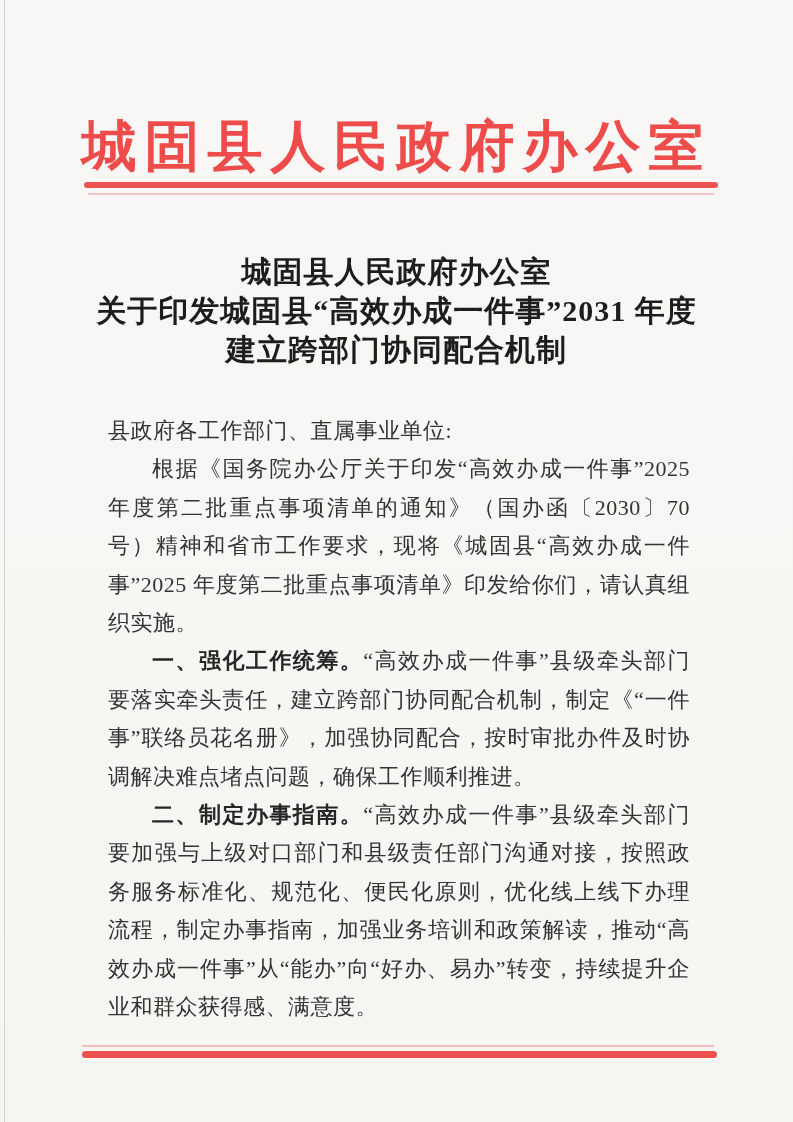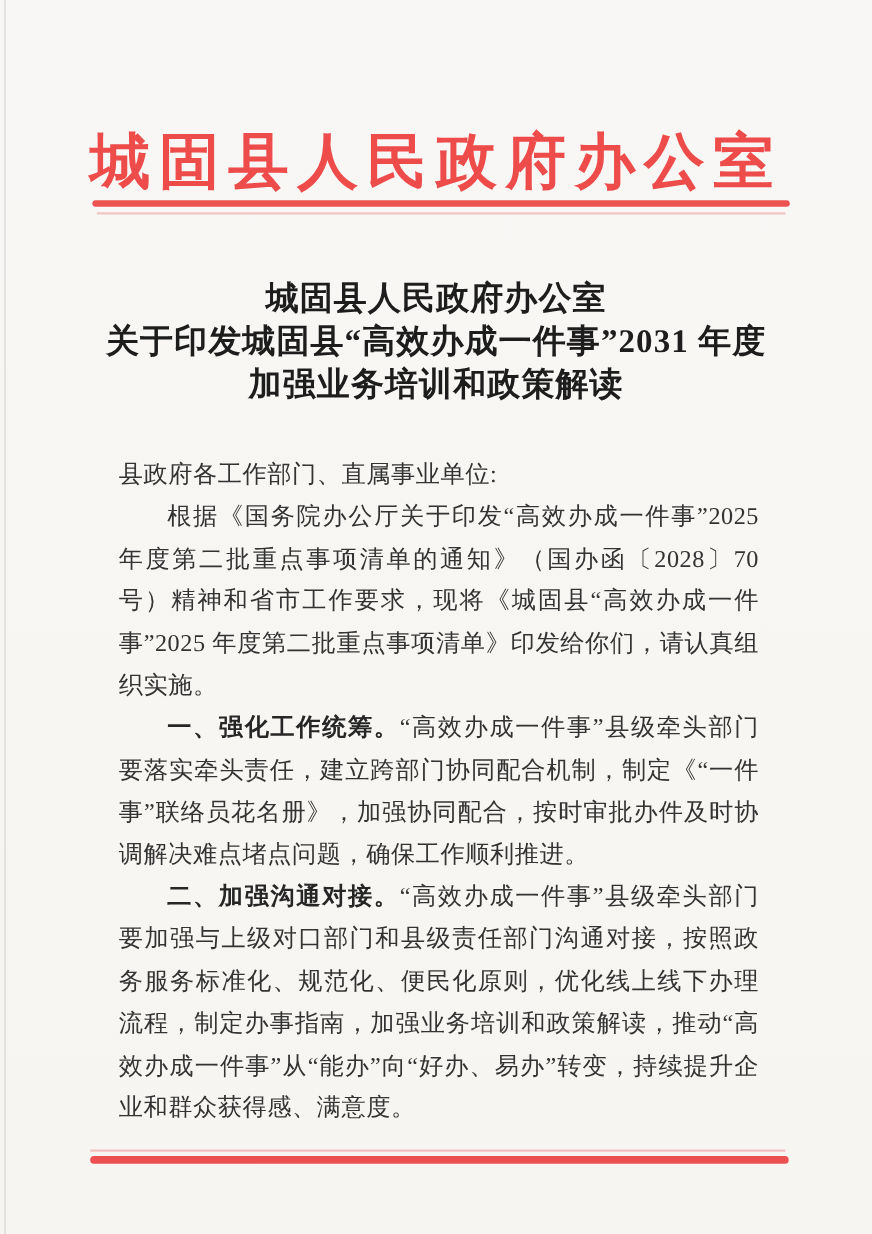--- a/index.html
+++ b/index.html
@@ -123,26 +123,26 @@
   <div class="scan-edge"></div>
 
   <div class="agency">城固县人民政府办公室</div>
 
   <div class="rule-top-thick"></div>
   <div class="rule-top-thin"></div>
 
   <div class="doc-title">
     <div>城固县人民政府办公室</div>
     <div>关于印发城固县“高效办成一件事”2031 年度</div>
-    <div>加强业务培训和政策解读</div>
+    <div>建立跨部门协同配合机制</div>
   </div>
 
   <div class="body-text">
     <p class="salutation">县政府各工作部门、直属事业单位:</p>
-    <p>根据《国务院办公厅关于印发“高效办成一件事”2025 年度第二批重点事项清单的通知》（国办函〔2028〕70 号）精神和省市工作要求，现将《城固县“高效办成一件事”2025 年度第二批重点事项清单》印发给你们，请认真组织实施。</p>
+    <p>根据《国务院办公厅关于印发“高效办成一件事”2025 年度第二批重点事项清单的通知》（国办函〔2030〕70 号）精神和省市工作要求，现将《城固县“高效办成一件事”2025 年度第二批重点事项清单》印发给你们，请认真组织实施。</p>
     <p><span class="sec-head">一、强化工作统筹。</span><span>“高效办成一件事”县级牵头部门要落实牵头责任，建立跨部门协同配合机制，制定《“一件事”联络员花名册》，加强协同配合，按时审批办件及时协调解决难点堵点问题，确保工作顺利推进。</span></p>
-    <p><span class="sec-head">二、加强沟通对接。</span><span>“高效办成一件事”县级牵头部门要加强与上级对口部门和县级责任部门沟通对接，按照政务服务标准化、规范化、便民化原则，优化线上线下办理流程，制定办事指南，加强业务培训和政策解读，推动“高效办成一件事”从“能办”向“好办、易办”转变，持续提升企业和群众获得感、满意度。</span></p>
+    <p><span class="sec-head">二、制定办事指南。</span><span>“高效办成一件事”县级牵头部门要加强与上级对口部门和县级责任部门沟通对接，按照政务服务标准化、规范化、便民化原则，优化线上线下办理流程，制定办事指南，加强业务培训和政策解读，推动“高效办成一件事”从“能办”向“好办、易办”转变，持续提升企业和群众获得感、满意度。</span></p>
   </div>
 
   <div class="rule-bottom-thin"></div>
   <div class="rule-bottom-thick"></div>
 
 </div>
 
 </body></html>

